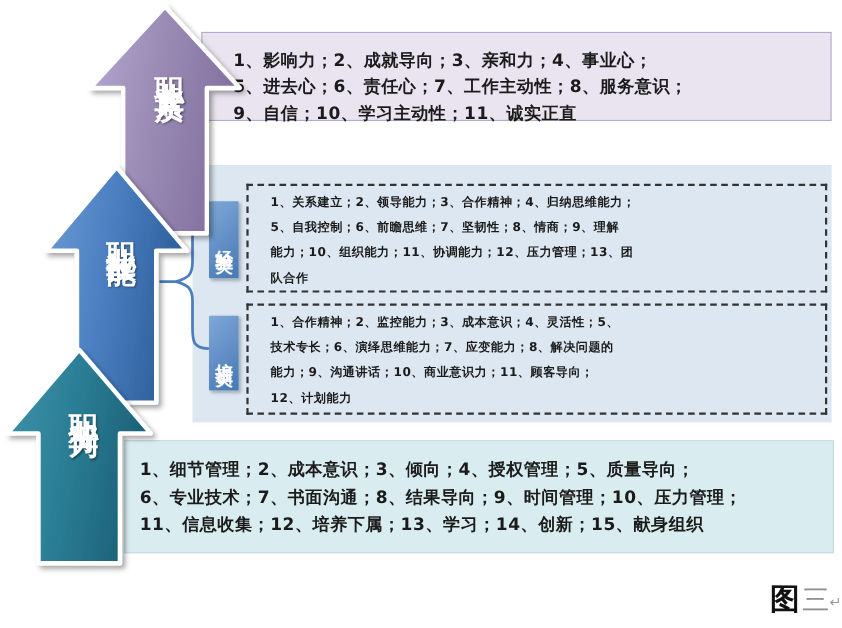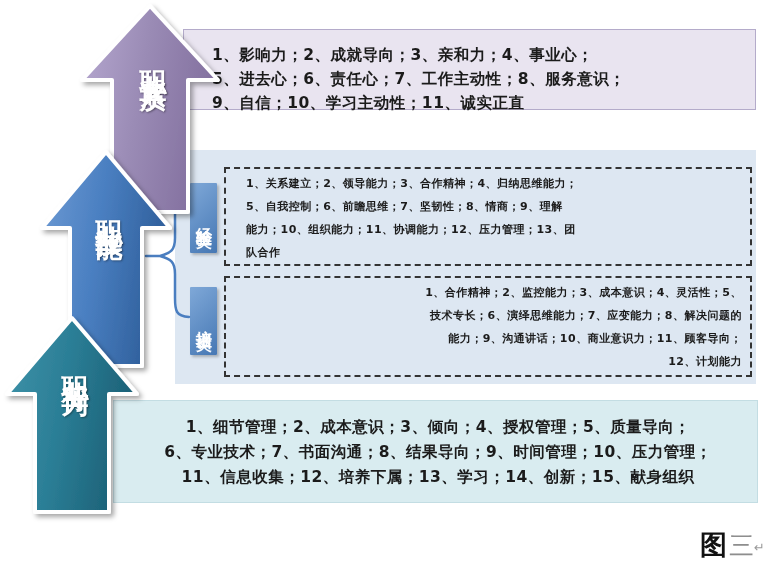--- a/index.html
+++ b/index.html
@@ -16,38 +16,37 @@
     border:1px solid var(--panel-quality-border,#b4abca);
   }
   .panel-skill{
     left:175px;top:150px;width:581px;height:234px;
     background:var(--panel-skill-bg,#dde7f2);
   }
   .panel-behavior{
     left:113px;top:400px;width:645px;height:103px;
     background:var(--panel-behavior-bg,#d9ecf0);
     border:1px solid var(--panel-behavior-border,#c3dde3);
-    text-align:center;
   }
   
   .box-text{
     color:var(--text-dark,#1b1b1b);
     font-weight:bold;
     white-space:pre-line;
     letter-spacing:0.5px;
   }
   .quality-text{padding:13px 8px 0 28px;font-size:15.5px;line-height:24px;}
   .behavior-text{padding:14px 8px 0 13px;font-size:15.5px;line-height:25px;}
   .dashed-box{
     position:absolute;box-sizing:border-box;
     border:2px dashed var(--dash-border,#333333);
     background:transparent;
   }
   .dashed-a{left:224px;top:167px;width:528px;height:99px;}
-  .dashed-b{left:224px;top:276px;width:528px;height:101px;text-align:right;}
+  .dashed-b{left:224px;top:276px;width:528px;height:101px;}
   .dashed-box .box-text{padding:3px 8px 0 8px;font-size:11px;line-height:23px;margin-left:12px;}
   
   .cat-tag{
     position:absolute;box-sizing:border-box;
     width:27px;display:flex;align-items:center;justify-content:center;
     background:linear-gradient(135deg,var(--tag-light,#7fa8d8) 0%,var(--tag-dark,#4678b4) 100%);
     color:#ffffff;font-weight:bold;font-size:16px;
     writing-mode:vertical-rl;text-orientation:upright;letter-spacing:3px;
     box-shadow:2px 2px 3px rgba(0,0,0,0.25);
     border-radius:1px;

